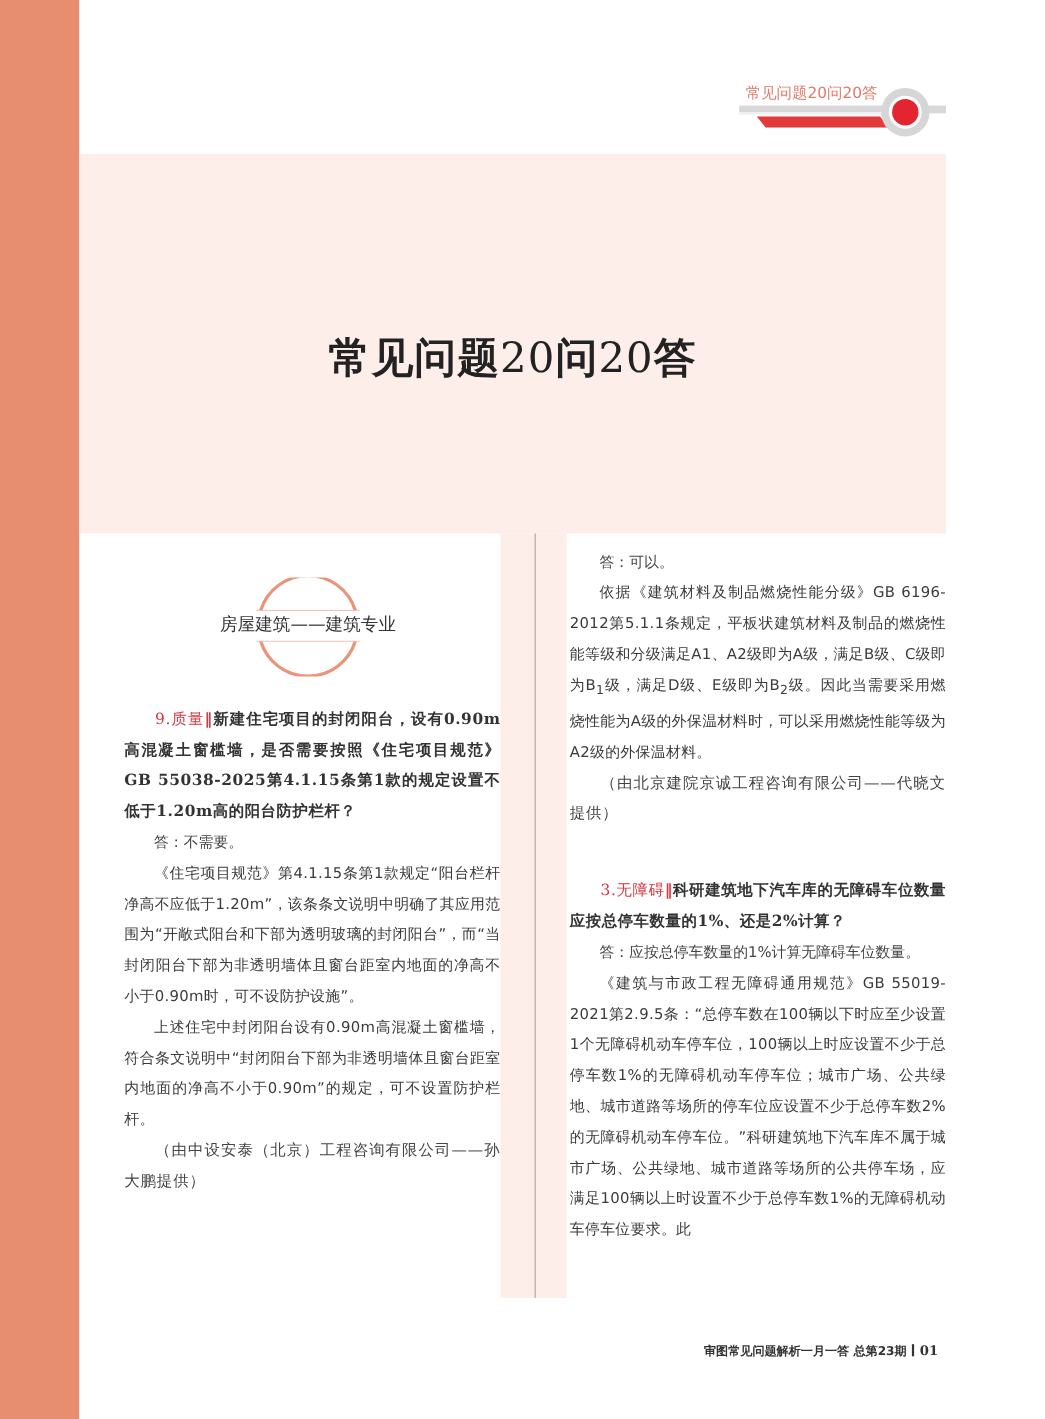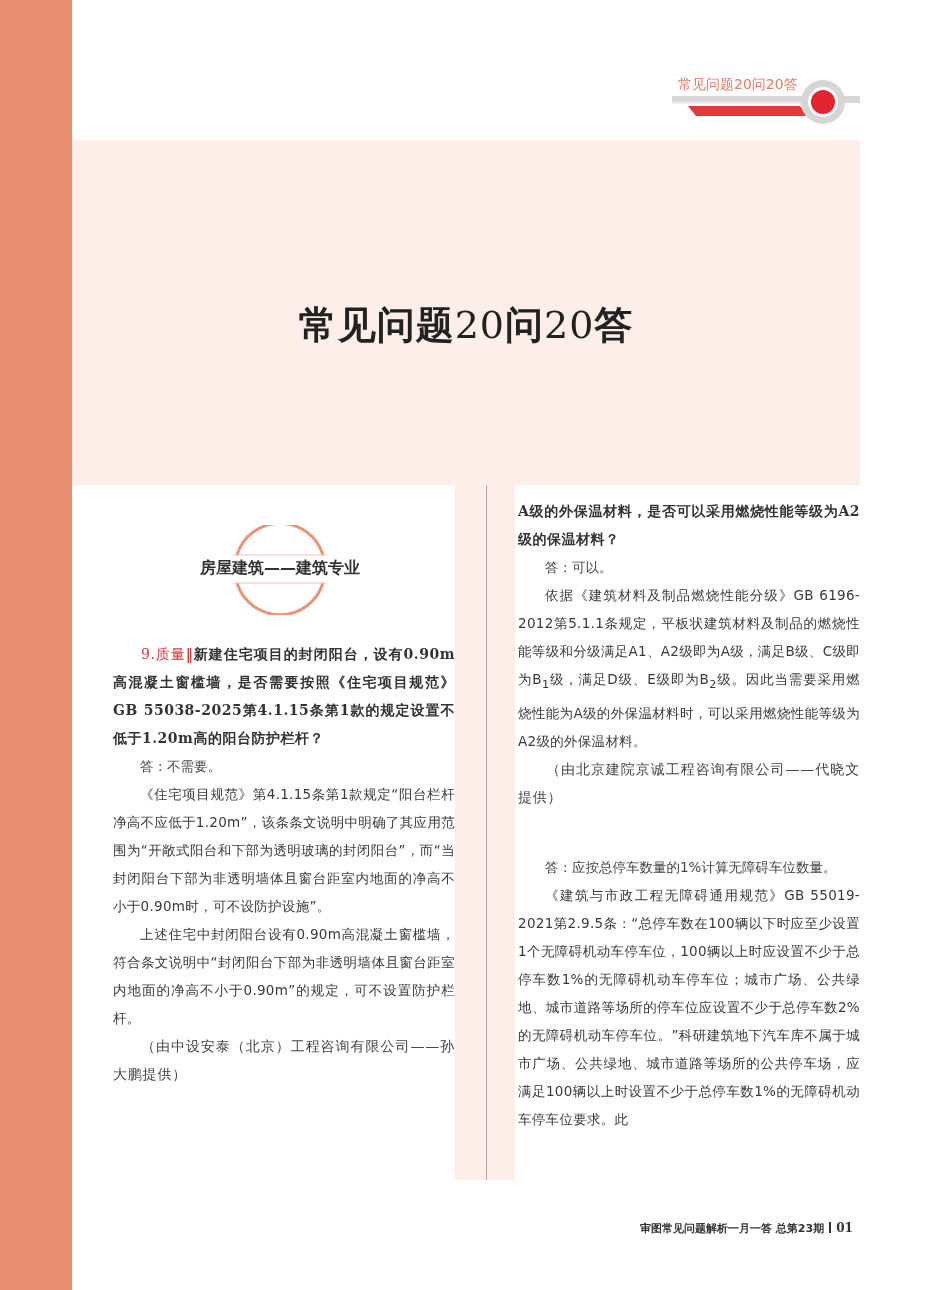--- a/index.html
+++ b/index.html
@@ -57,21 +57,21 @@
   .credit { color: #444; letter-spacing: 0.8px; }
   .gap { height: 28px; }
 
   .section-badge {
     position: absolute; left: 185px; top: 525px; width: 190px; height: 90px;
   }
   .section-badge svg { position: absolute; left: 0; top: 0; }
   .section-badge .label {
     position: absolute; left: 0; right: 0; top: 33px; text-align: center;
     font-family: "DejaVu Sans", "Liberation Sans", sans-serif;
-    font-weight: bold; font-size: 16px; color: #333;
+    font-weight: normal; font-size: 16px; color: #333;
     background: transparent;
   }
 
   .footer {
     position: absolute; left: 640px; top: 1221px; width: 220px;
     font-family: "DejaVu Sans", "Liberation Sans", sans-serif;
     font-size: 11px; color: #333; white-space: nowrap; font-weight: bold;
   }
   .footer .sep { display: inline-block; width: 2px; height: 11px; background: #333; vertical-align: -1px; margin: 0 5px; }
   .footer .page { font-family: "DejaVu Serif", "Liberation Serif", serif; font-size: 12px; }
@@ -114,26 +114,26 @@
 <div class="col col-left">
   <p class="q indent"><span class="tag">9.质量</span><span class="bar">‖</span><span>新建住宅项目的封闭阳台，设有0.90m高混凝土窗槛墙，是否需要按照《住宅项目规范》GB 55038-2025第4.1.15条第1款的规定设置不低于1.20m高的阳台防护栏杆？</span></p>
   <p class="ans indent">答：不需要。</p>
   <p class="body indent">《住宅项目规范》第4.1.15条第1款规定“阳台栏杆净高不应低于1.20m”，该条条文说明中明确了其应用范围为“开敞式阳台和下部为透明玻璃的封闭阳台”，而“当封闭阳台下部为非透明墙体且窗台距室内地面的净高不小于0.90m时，可不设防护设施”。</p>
   <p class="body indent">上述住宅中封闭阳台设有0.90m高混凝土窗槛墙，符合条文说明中“封闭阳台下部为非透明墙体且窗台距室内地面的净高不小于0.90m”的规定，可不设置防护栏杆。</p>
   <p class="credit indent">（由中设安泰（北京）工程咨询有限公司——孙大鹏提供）</p>
   <div class="gap"></div>
 </div>
 
 <div class="col col-right">
-  <p class="q">A级的外保温材料，是否可以采用燃烧性能等级为A2级的保温材料？</p>
   <p class="ans indent">答：可以。</p>
   <p class="body indent"><span>依据《建筑材料及制品燃烧性能分级》GB 6196-2012第5.1.1条规定，平板状建筑材料及制品的燃烧性能等级和分级满足A1、A2级即为A级，满足B级、C级即为B</span><sub>1</sub><span>级，满足D级、E级即为B</span><sub>2</sub><span>级。因此当需要采用燃烧性能为A级的外保温材料时，可以采用燃烧性能等级为A2级的外保温材料。</span></p>
   <p class="credit indent">（由北京建院京诚工程咨询有限公司——代晓文提供）</p>
   <div class="gap"></div>
   <div class="gap" style="height:14px"></div>
+  <p class="q indent"><span class="tag">3.无障碍</span><span class="bar">‖</span><span>科研建筑地下汽车库的无障碍车位数量应按总停车数量的1%、还是2%计算？</span></p>
   <p class="ans indent">答：应按总停车数量的1%计算无障碍车位数量。</p>
   <p class="body indent">《建筑与市政工程无障碍通用规范》GB 55019-2021第2.9.5条：“总停车数在100辆以下时应至少设置1个无障碍机动车停车位，100辆以上时应设置不少于总停车数1%的无障碍机动车停车位；城市广场、公共绿地、城市道路等场所的停车位应设置不少于总停车数2%的无障碍机动车停车位。”科研建筑地下汽车库不属于城市广场、公共绿地、城市道路等场所的公共停车场，应满足100辆以上时设置不少于总停车数1%的无障碍机动车停车位要求。此</p>
 </div>
 
 <div class="footer">
   <span>审图常见问题解析一月一答</span>
   <span>总第23期</span><span class="sep"></span><span class="page">01</span>
 </div>
 
 </body></html>

